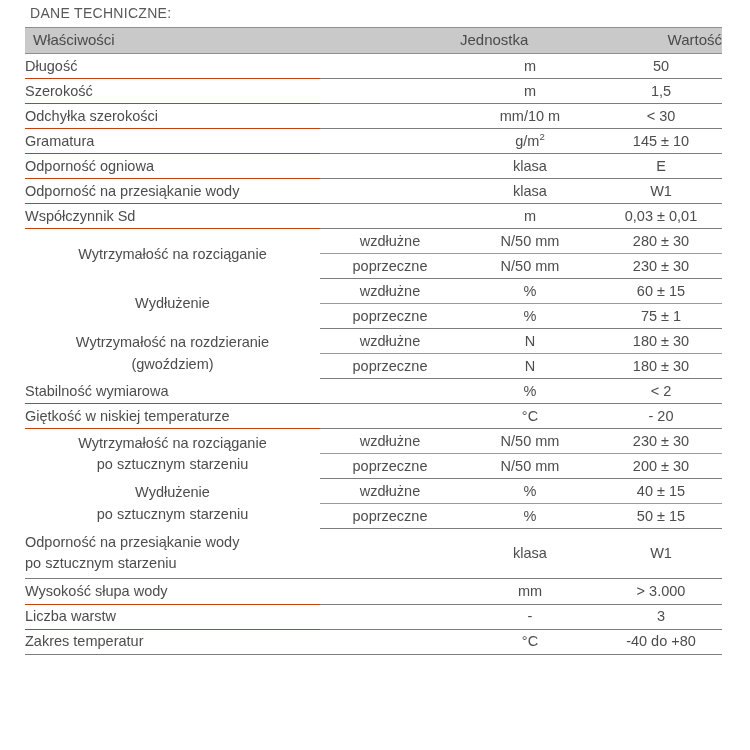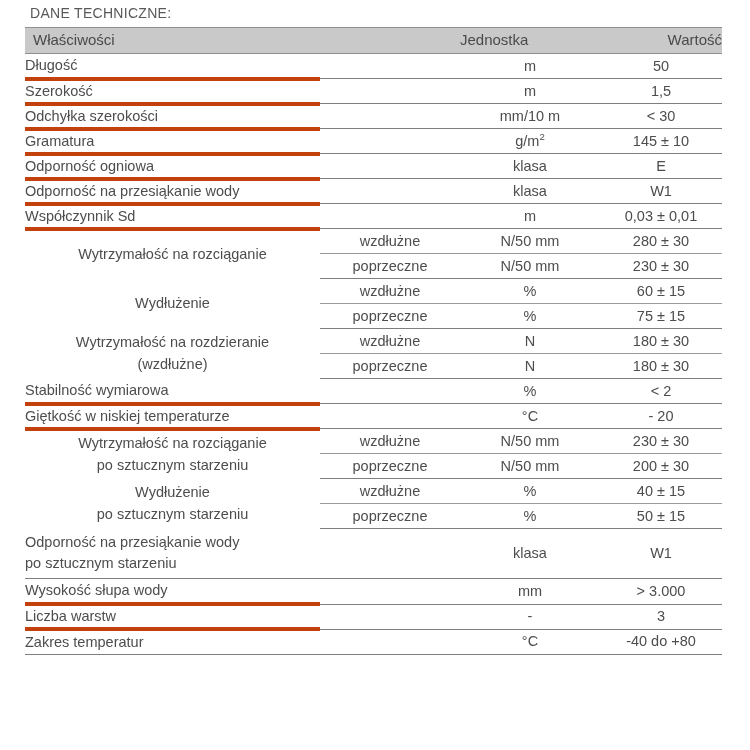--- a/index.html
+++ b/index.html
@@ -61,21 +61,21 @@
   td.prop {
     text-align: left;
     padding-left: 8px;
     padding-right: 4px;
     color: #4d4d4d;
   }
   td.dir, td.unit, td.val { text-align: center; color: #4d4d4d; }
 
   
   tr.row td { border-bottom: 1px solid #7d7d7d; height: 25px; }
-  tr.row td.prop { border-bottom: 4px solid #c2410c; }
+  tr.row td.prop { border-bottom: 1px solid #c2410c; }
 
   
   tr.sub-top td.dir, tr.sub-top td.unit, tr.sub-top td.val {
     border-bottom: 1px solid #9a9a9a;
   }
   tr.sub-top td.prop { border-bottom: none; text-align: center; }
   tr.sub-bot td { border-bottom: 1px solid #7d7d7d; }
 
   td.prop.span2 {
     vertical-align: middle;
@@ -167,26 +167,26 @@
         </tr>
         <tr class="row sub-top">
           <td class="prop span2" rowspan="2">Wydłużenie</td>
           <td class="dir">wzdłużne</td>
           <td class="unit">%</td>
           <td class="val">60 ± 15</td>
         </tr>
         <tr class="row sub-bot">
           <td class="dir">poprzeczne</td>
           <td class="unit">%</td>
-          <td class="val">75 ± 15</td>
+          <td class="val">75 ± 1</td>
         </tr>
         <tr class="row sub-top">
           <td class="prop span2 twoline" rowspan="2">
             <span class="two-line">Wytrzymałość na rozdzieranie</span>
-            <span class="two-line">(wzdłużne)</span>
+            <span class="two-line">(gwoździem)</span>
           </td>
           <td class="dir">wzdłużne</td>
           <td class="unit">N</td>
           <td class="val">180 ± 30</td>
         </tr>
         <tr class="row sub-bot">
           <td class="dir">poprzeczne</td>
           <td class="unit">N</td>
           <td class="val">180 ± 30</td>
         </tr>

